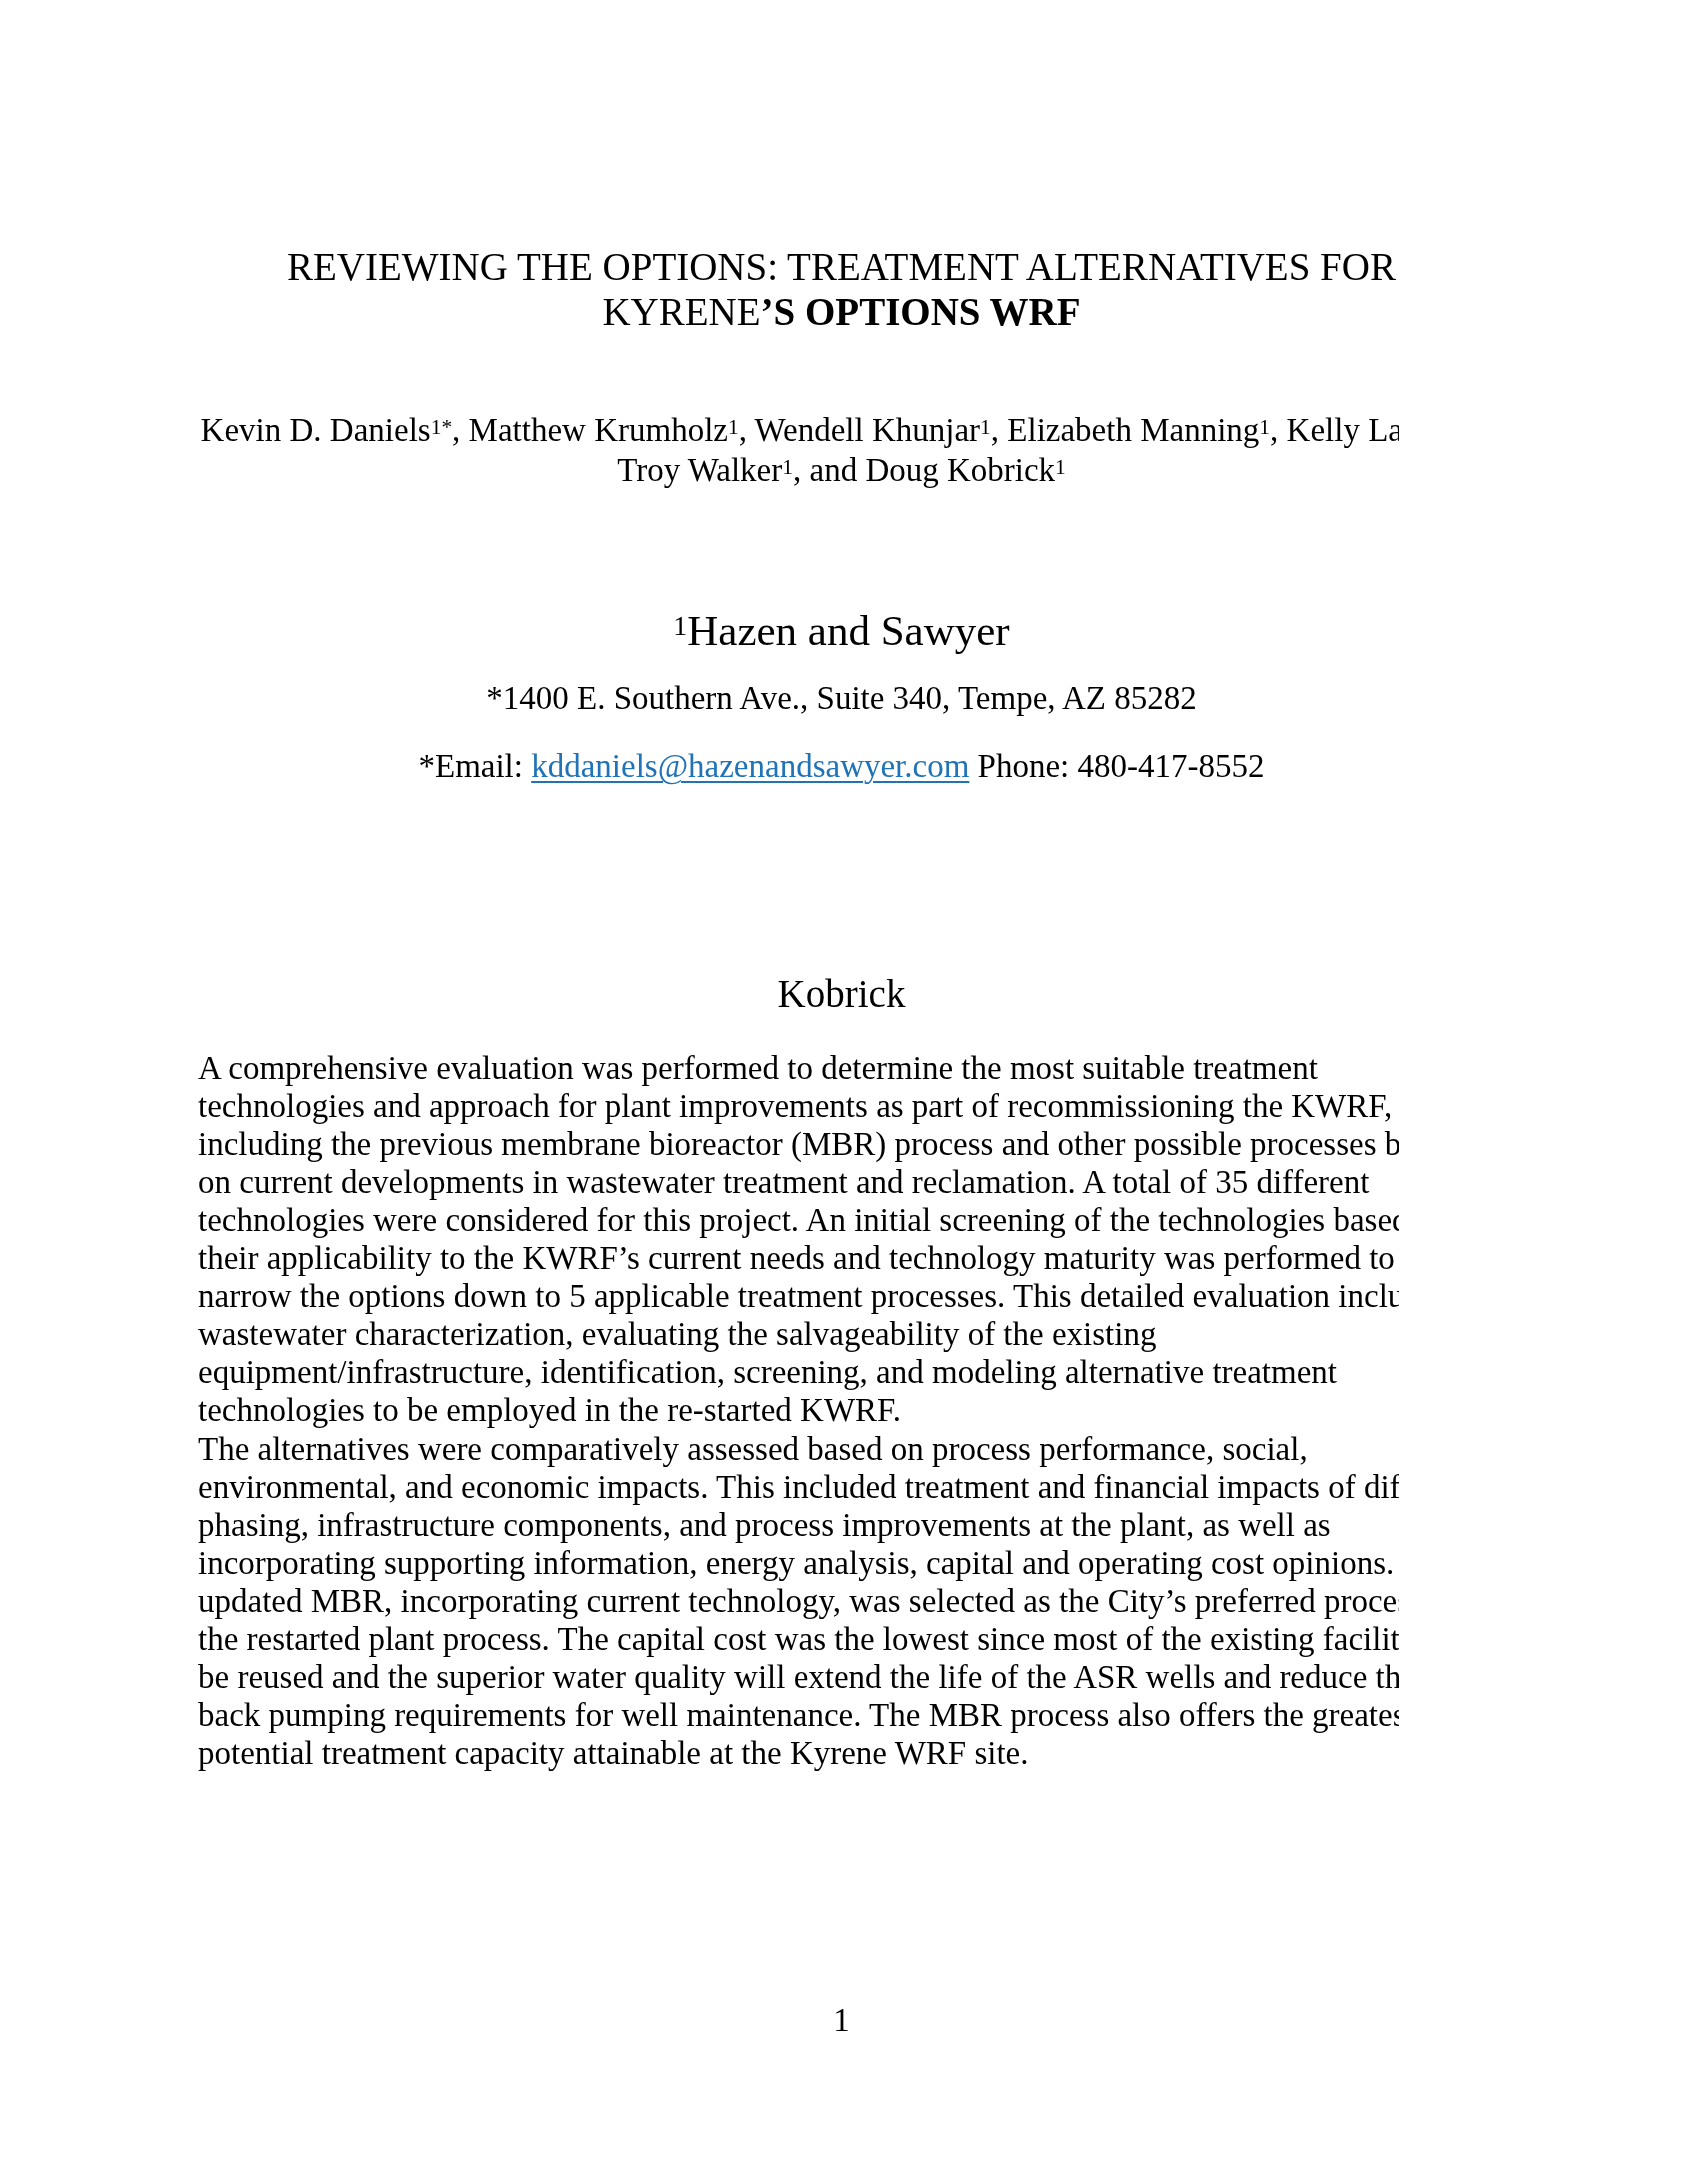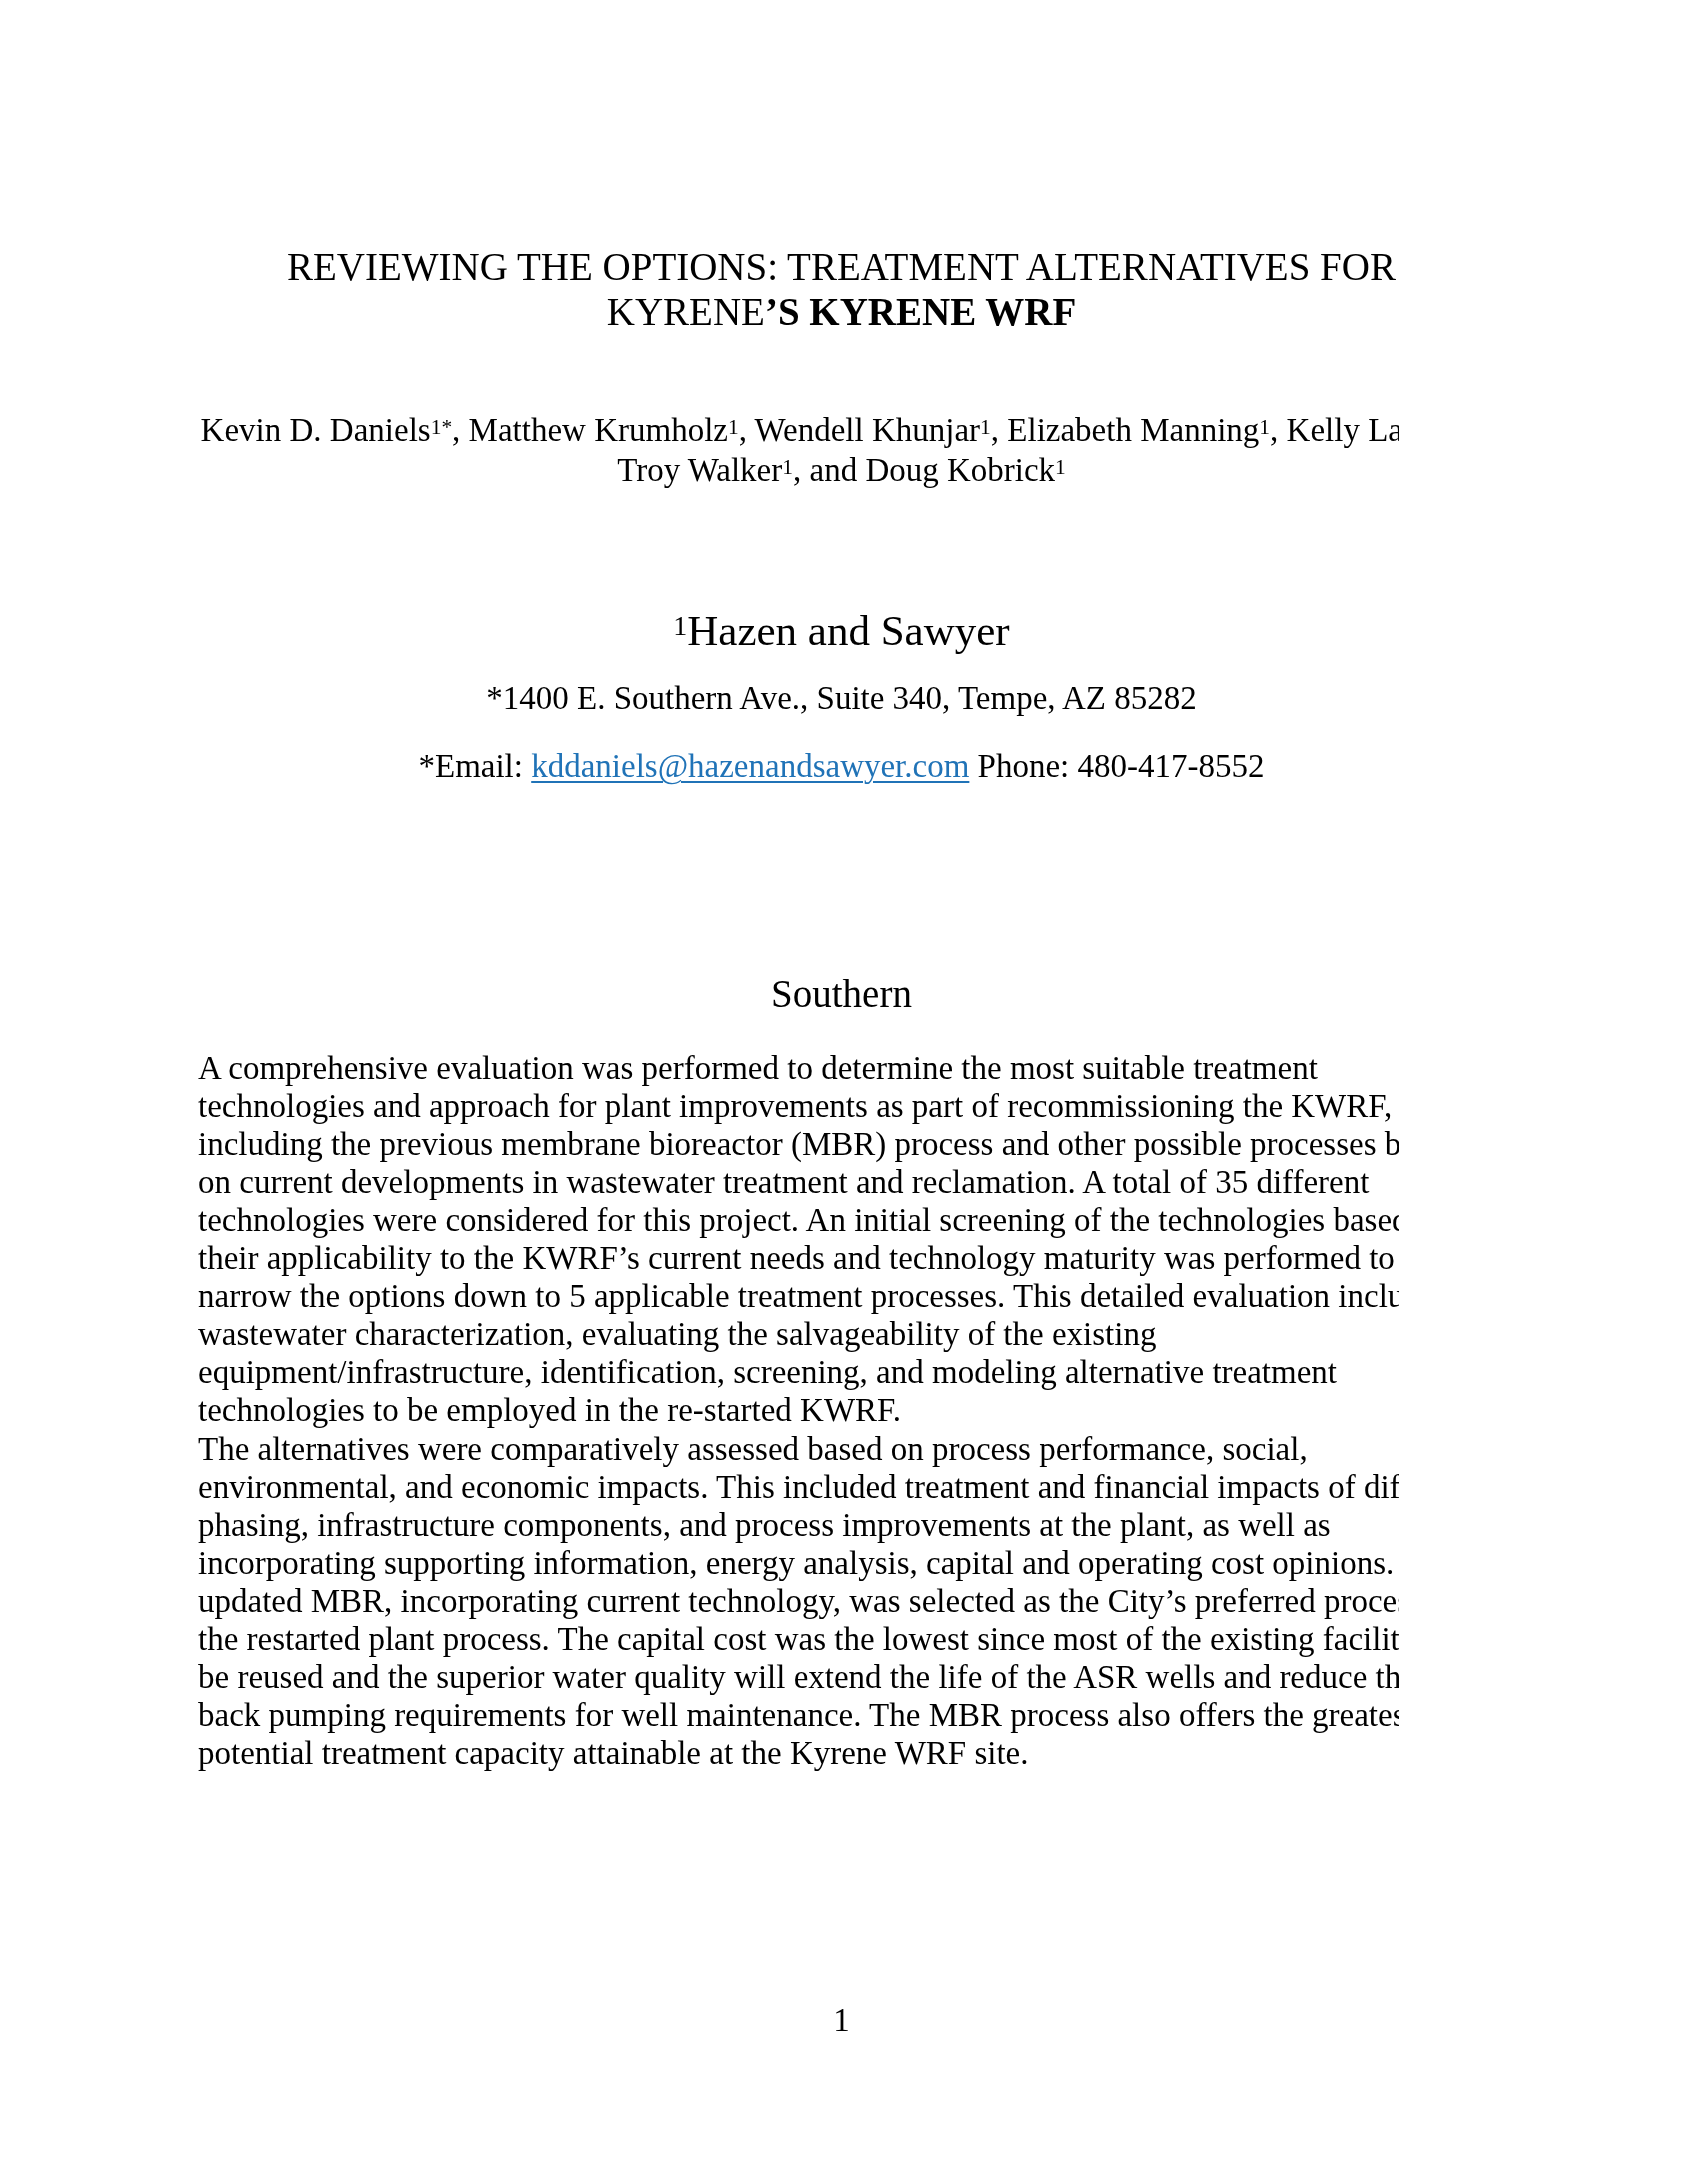--- a/index.html
+++ b/index.html
@@ -70,35 +70,35 @@
   }
   b { font-weight: bold; }
 </style>
 </head>
 <body>
 
 <div class="page">
 
   <div class="block centered title-block">
     <div>REVIEWING THE OPTIONS: TREATMENT ALTERNATIVES FOR</div>
-    <div><span>KYRENE</span><b>’S KYRENE WRF</b></div>
+    <div><span>KYRENE</span><b>’S OPTIONS WRF</b></div>
   </div>
 
   <div class="block centered authors-block">
     <div>Kevin D. Daniels<sup>1*</sup>, Matthew Krumholz<sup>1</sup>, Wendell Khunjar<sup>1</sup>, Elizabeth Manning<sup>1</sup>, Kelly Landry<sup>1</sup>,</div>
     <div>Troy Walker<sup>1</sup>, and Doug Kobrick<sup>1</sup></div>
   </div>
 
   <div class="block centered affil-line"><sup>1</sup>Hazen and Sawyer</div>
 
   <div class="block centered addr-line">*1400 E. Southern Ave., Suite 340, Tempe, AZ 85282</div>
 
   <div class="block centered contact-line"><span>*Email: </span><a class="doc-link" href="#">kddaniels@hazenandsawyer.com</a><span> Phone: 480-417-8552</span></div>
 
-  <div class="block centered abstract-heading">Southern</div>
+  <div class="block centered abstract-heading">Kobrick</div>
 
   <div class="block para para-1">A comprehensive evaluation was performed to determine the most suitable treatment technologies and approach for plant improvements as part of recommissioning the KWRF, including the previous membrane bioreactor (MBR) process and other possible processes based on current developments in wastewater treatment and reclamation. A total of 35 different technologies were considered for this project. An initial screening of the technologies based on their applicability to the KWRF’s current needs and technology maturity was performed to narrow the options down to 5 applicable treatment processes. This detailed evaluation included wastewater characterization, evaluating the salvageability of the existing equipment/infrastructure, identification, screening, and modeling alternative treatment technologies to be employed in the re-started KWRF.</div>
 
   <div class="block para para-2">The alternatives were comparatively assessed based on process performance, social, environmental, and economic impacts. This included treatment and financial impacts of different phasing, infrastructure components, and process improvements at the plant, as well as incorporating supporting information, energy analysis, capital and operating cost opinions. An updated MBR, incorporating current technology, was selected as the City’s preferred process for the restarted plant process. The capital cost was the lowest since most of the existing facility can be reused and the superior water quality will extend the life of the ASR wells and reduce the back pumping requirements for well maintenance. The MBR process also offers the greatest potential treatment capacity attainable at the Kyrene WRF site.</div>
 
   <div class="block centered page-number">1</div>
 
 </div>
 
 

